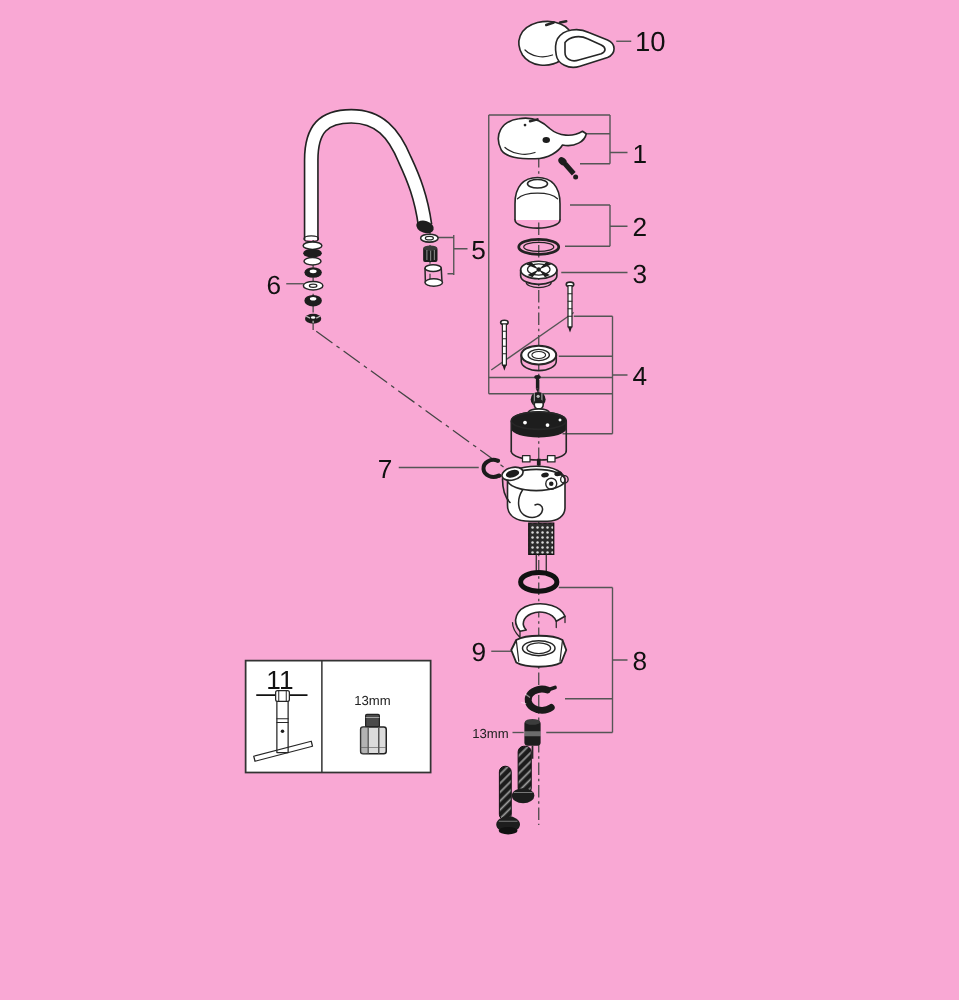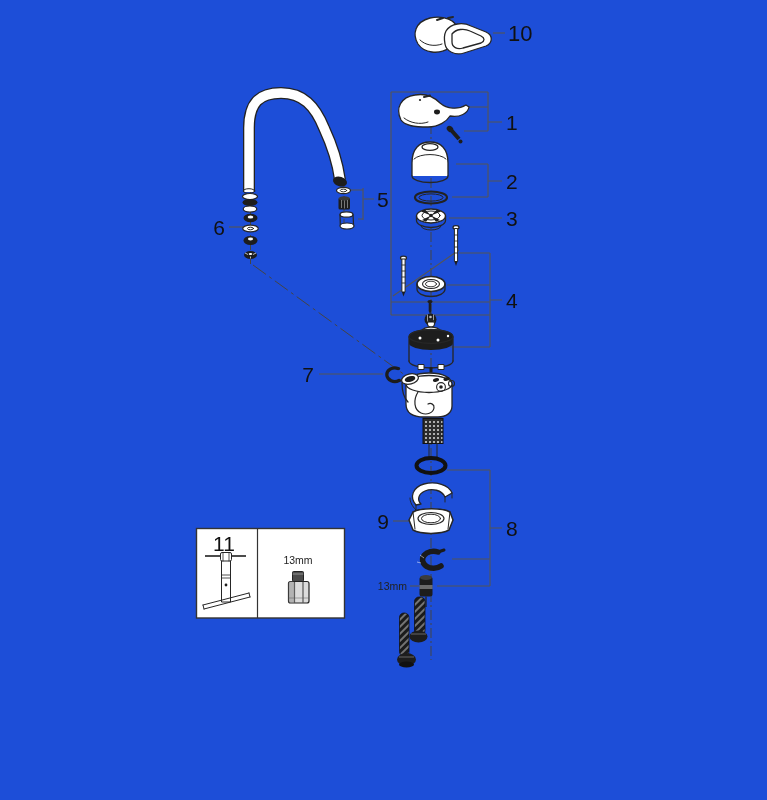--- a/index.html
+++ b/index.html
@@ -1,16 +1,16 @@
 <!DOCTYPE html>
 <html><head>
 <meta charset="utf-8">
 <style>
   html,body{margin:0;padding:0;background:#fff;}
-  .canvas{position:relative;width:767px;height:800px;background:#1d4ed8;overflow:hidden;}
+  .canvas{position:relative;width:767px;height:800px;background:#f9a8d4;overflow:hidden;}
   svg{display:block;}
   text{font-family:"Liberation Sans","DejaVu Sans",sans-serif;fill:#111;}
   .callout{font-size:21px;}
   .callout-lg{font-size:22px;}
   .size-label{font-size:10.5px;fill:#222;}
   .ln{stroke:#555;stroke-width:1.1;fill:none;}
   .art{stroke:#262626;stroke-width:1.3;fill:none;stroke-linecap:round;stroke-linejoin:round;}
   .artw{stroke:#262626;stroke-width:1.3;fill:#fff;stroke-linejoin:round;}
   .dark{fill:#1d1d1d;stroke:none;}
   .cl{stroke:#444;stroke-width:1;fill:none;stroke-dasharray:10 3 2 3;}

